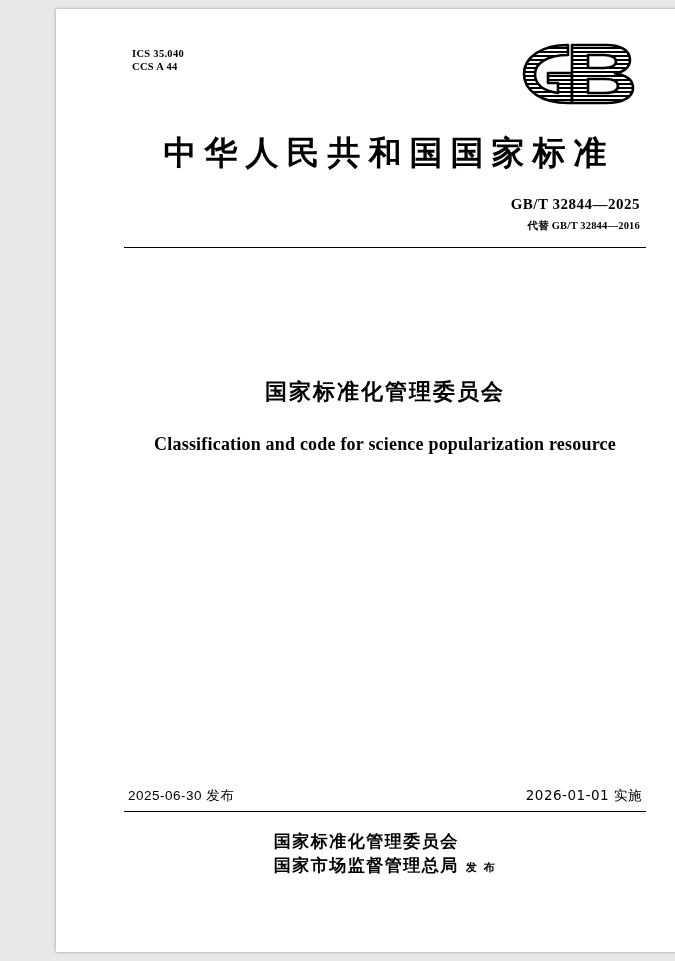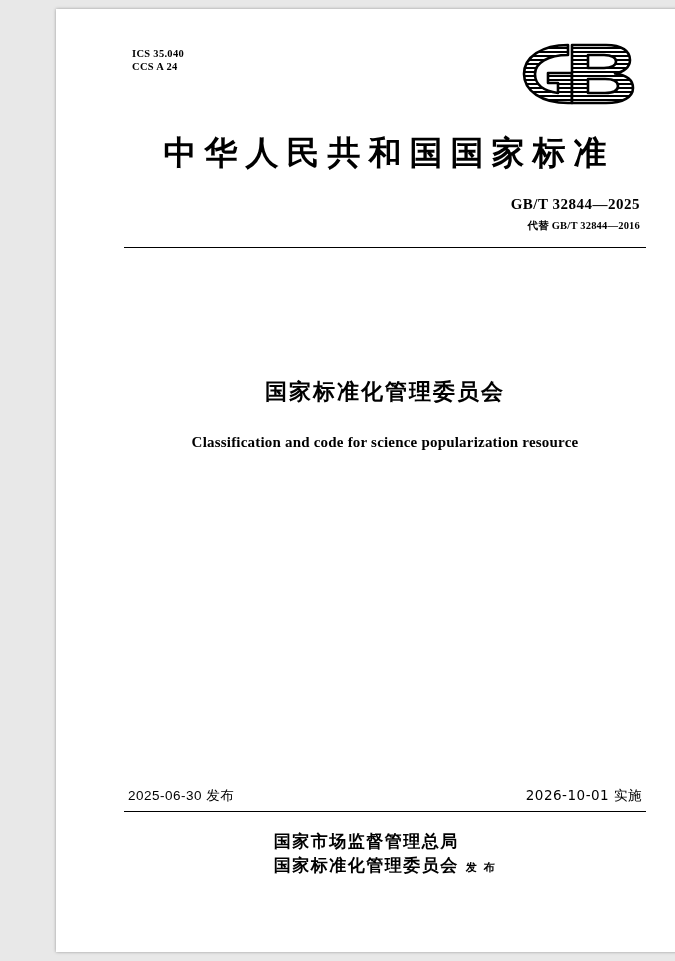--- a/index.html
+++ b/index.html
@@ -129,21 +129,21 @@
     white-space: nowrap;
   }
   .en-title {
     position: absolute;
     left: 0;
     top: 395px;
     width: 522px;
     text-align: center;
     font-family: "Liberation Serif", serif;
     font-weight: bold;
-    font-size: 15px;
+    font-size: 18px;
     letter-spacing: 0.2px;
     color: #000;
   }
 
   
   .date-issue {
     position: absolute;
     left: 4px;
     top: 748px;
     font-family: Liberation Sans, sans-serif;
@@ -195,21 +195,21 @@
   }
 </style>
 </head>
 <body>
 
 <div class="page">
   <div class="inner">
 
     <div class="ics-block">
       <div>ICS 35.040</div>
-      <div>CCS A 24</div>
+      <div>CCS A 44</div>
     </div>
 
     <div class="gb-logo">
       <svg width="130" height="70" viewBox="0 0 130 70" xmlns="http://www.w3.org/2000/svg">
         <defs>
           <pattern id="hstripe" width="4" height="4" patternUnits="userSpaceOnUse">
             <rect width="4" height="4" fill="#ffffff"></rect>
             <rect width="4" height="2" fill="#000000"></rect>
           </pattern>
         </defs>
@@ -238,23 +238,23 @@
     <div class="std-replace">代替 GB/T 32844—2016</div>
 
     <div class="rule-top"></div>
 
     <div class="cn-title">国家标准化管理委员会</div>
     <div class="en-title">Classification and code for science popularization resource</div>
 
     <div class="rule-bottom"></div>
 
     <div class="date-issue">2025-06-30 发布</div>
-    <div class="date-impl">2026-10-01 实施</div>
+    <div class="date-impl">2026-01-01 实施</div>
 
     <div class="issuer">
       <span class="issuer-lines">
+        <span style="display:block">国家标准化管理委员会</span>
         <span style="display:block">国家市场监督管理总局</span>
-        <span style="display:block">国家标准化管理委员会</span>
       </span><span class="issuer-pub">发 布</span>
     </div>
 
   </div>
 </div>
 
 </body></html>

